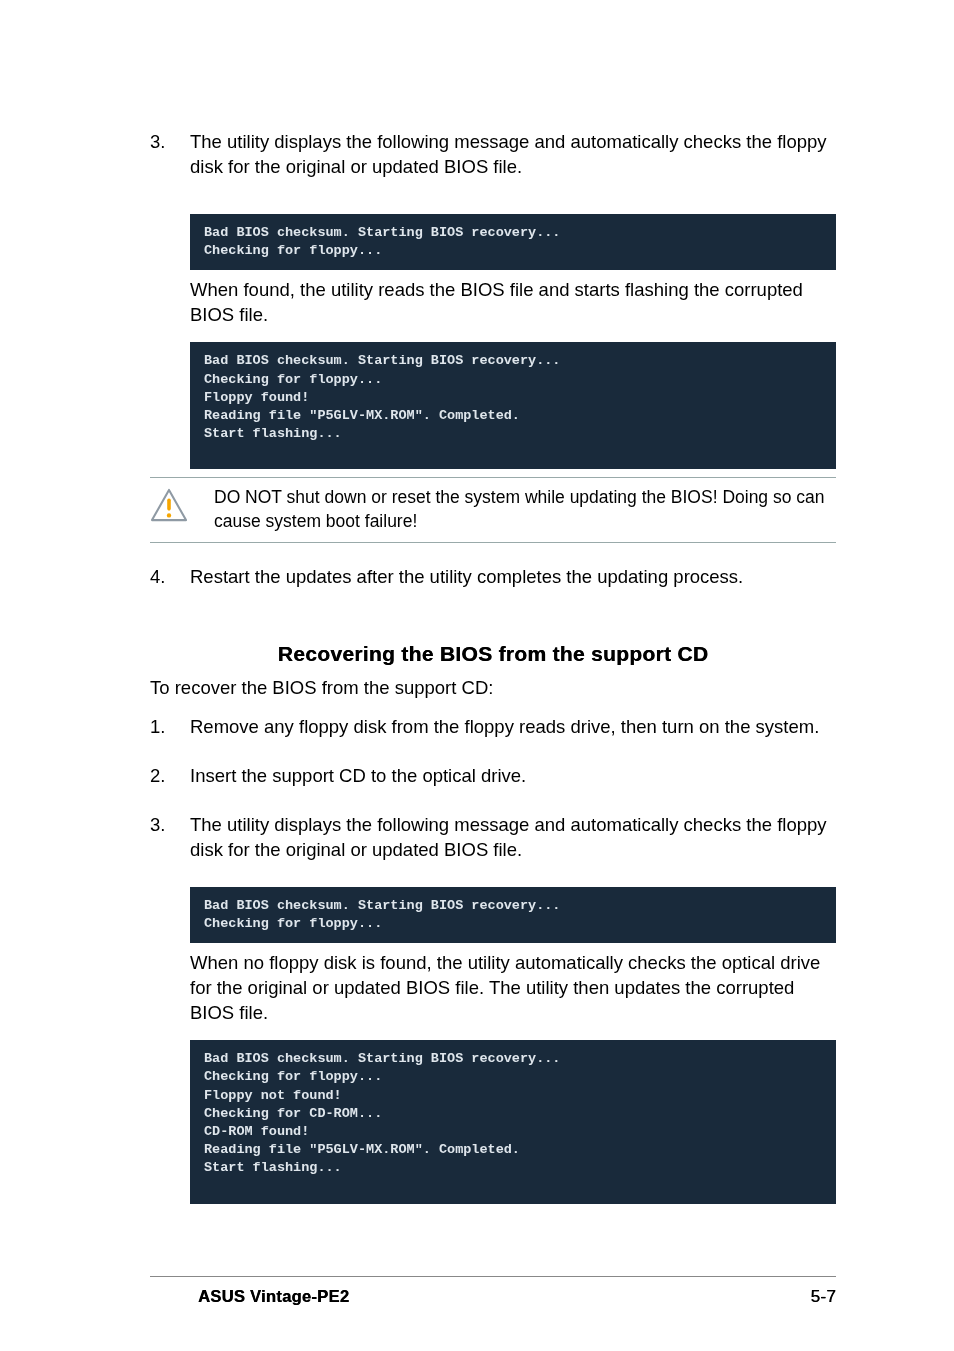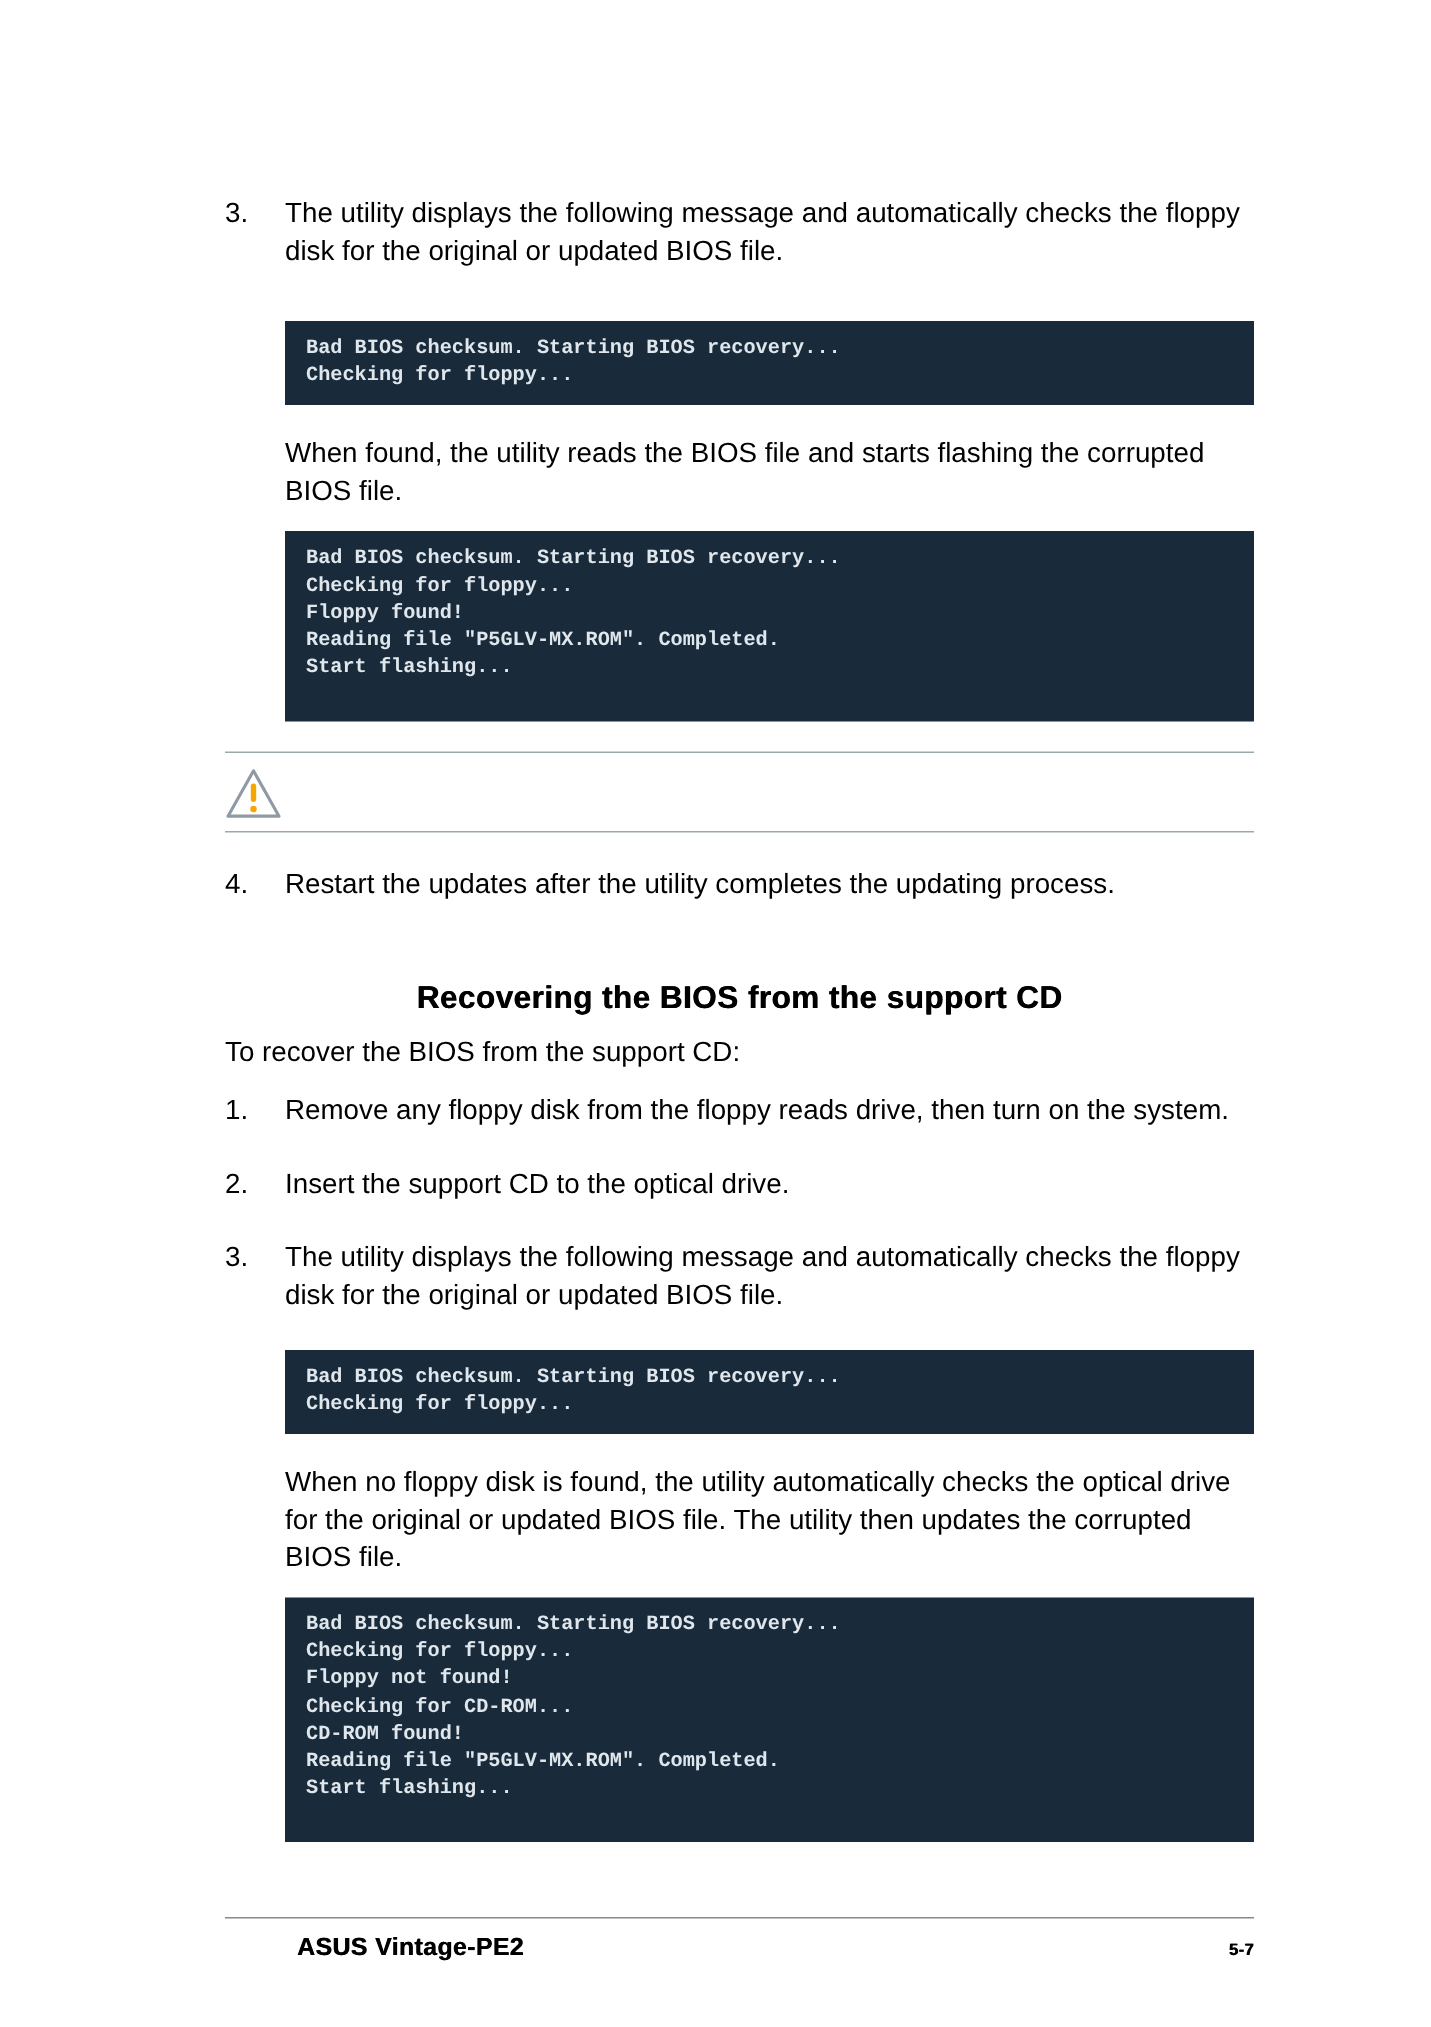--- a/index.html
+++ b/index.html
@@ -17,21 +17,21 @@
   .step-body { flex: 1; }
   .step-body p { margin-bottom: 16px; }
   .codeblock {
     background: #192a3b;
     color: #dfe6ec;
     font-family: "Courier New", Courier, monospace;
     font-weight: bold;
     font-size: 13.5px;
     line-height: 1.35;
     padding: 10px 14px;
-    margin: 6px 0 20px 40px;
+    margin: 6px 0 8px 40px;
     white-space: pre;
   }
   .indent-para { margin-left: 40px; margin-bottom: 14px; margin-top: 6px; }
   .extra-space-below { padding-bottom: 26px; }
   .callout-wrap { margin: 6px 0 22px 0; }
   .callout-rule { border: none; border-top: 1px solid #9aa; margin-left: 0; }
   .callout {
     display: flex;
     align-items: flex-start;
     padding: 8px 0 8px 0;
@@ -61,21 +61,21 @@
   }
   .footer-rule { border: none; border-top: 1px solid #888; margin-bottom: 8px; }
   .footer-row { display:flex; justify-content: space-between; align-items: baseline; margin-left: 48px; }
   .footer-left {
     font-family: "Arial Black", Arial, Helvetica, sans-serif;
     font-weight: 900; font-size: 16.5px; letter-spacing: 0.3px;
     text-shadow: 0.4px 0 #000;
   }
   .footer-right {
     font-family: "Arial Black", Arial, Helvetica, sans-serif;
-    font-weight: 700; font-size: 11px; letter-spacing: 0.3px;
+    font-weight: 400; font-size: 17px; letter-spacing: 0.3px;
     text-shadow: 0.4px 0 #000;
   }
 </style>
 </head>
 <body>
 
 <div class="step">
   <div class="step-num">3.</div>
   <div class="step-body">
     <p>The utility displays the following message and automatically checks the floppy disk for the original or updated BIOS file.</p>
@@ -96,20 +96,21 @@
 <div class="callout-wrap">
   <hr class="callout-rule">
   <div class="callout">
     <div class="icon-cell">
       <svg class="warn-tri" viewBox="0 0 40 36">
         <polygon points="20,2 38,34 2,34" fill="none" stroke="#8f9aa4" stroke-width="2.2" stroke-linejoin="round"></polygon>
         <rect x="18.1" y="11" width="3.8" height="13" rx="1.9" fill="#f6a600"></rect>
         <circle cx="20" cy="29" r="2.3" fill="#f6a600"></circle>
       </svg>
     </div>
+    <div class="text-cell">DO NOT shut down or reset the system while updating the BIOS! Doing so can cause system boot failure!</div>
   </div>
   <hr class="callout-rule">
 </div>
 
 <div class="step">
   <div class="step-num">4.</div>
   <div class="step-body">
     <p>Restart the updates after the utility completes the updating process.</p>
   </div>
 </div>

